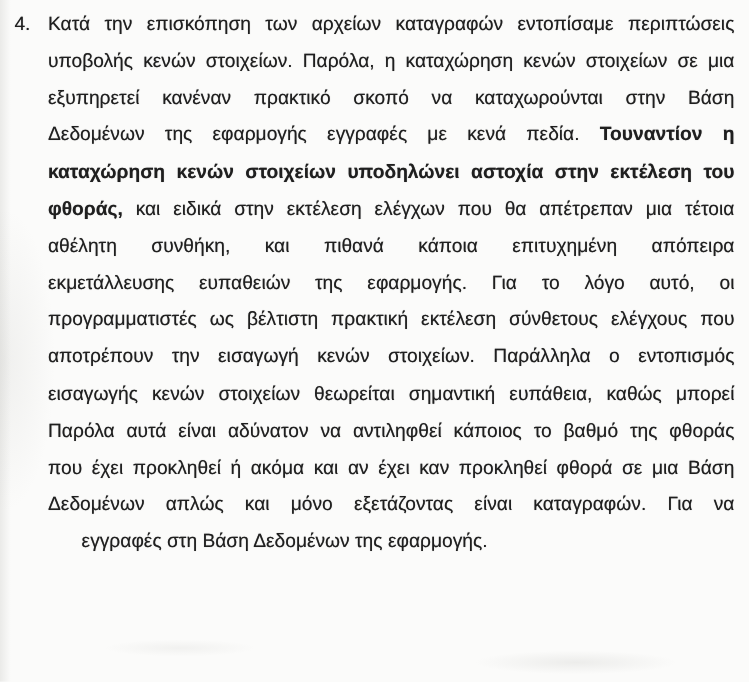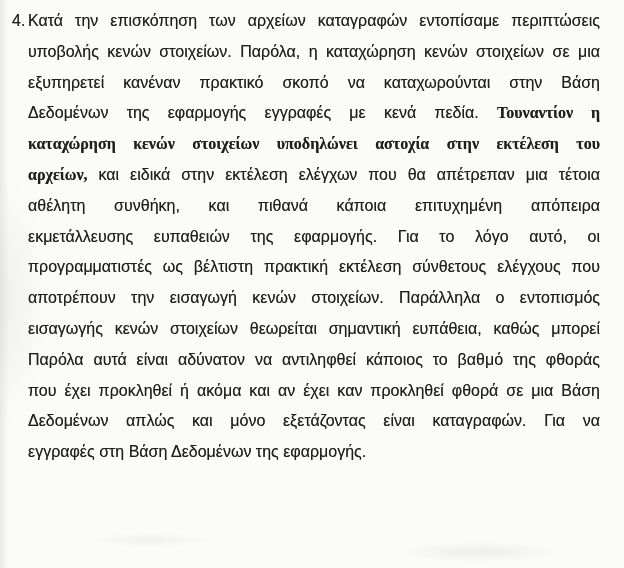--- a/index.html
+++ b/index.html
@@ -13,56 +13,57 @@
     background-image:
       linear-gradient(90deg, rgba(175,175,170,0.22) 0px, rgba(175,175,170,0.0) 9px),
       radial-gradient(ellipse 120px 14px at 480px 552px, rgba(170,170,165,0.18), rgba(0,0,0,0) 70%),
       radial-gradient(ellipse 90px 10px at 150px 540px, rgba(170,170,165,0.12), rgba(0,0,0,0) 70%),
       radial-gradient(ellipse 60px 180px at 4px 300px, rgba(170,170,165,0.14), rgba(0,0,0,0) 70%);
     font-family: "Liberation Sans", "DejaVu Sans", sans-serif;
     color: #1f1f1f;
   }
   .para {
     position: absolute;
-    left: 28px; top: 6px;
+    left: 40px; top: 6px;
     width: 572px;
     font-size: 16px;
     line-height: 30.8px;
     text-shadow: 0 0 0.6px rgba(40,40,40,0.65);
   }
   .num {
     position: absolute;
     left: 12px; top: 6px;
     font-size: 16px;
     line-height: 30.8px;
     text-shadow: 0 0 0.6px rgba(40,40,40,0.65);
   }
   .line {
     text-align: justify;
     text-align-last: justify;
     white-space: normal;
   }
   .line.last {
     text-align: left;
     text-align-last: left;
+    margin-left: 28px;
   }
-  .b { font-weight: 700; font-family: Liberation Serif, serif; }
+  .b { font-weight: 700; }
 </style>
 </head>
 <body>
 
 <div class="num">4.</div>
 
 <div class="para">
   <div class="line"><span>Κατά την επισκόπηση των αρχείων καταγραφών εντοπίσαμε περιπτώσεις</span></div>
   <div class="line"><span>υποβολής κενών στοιχείων. Παρόλα, η καταχώρηση κενών στοιχείων σε μια</span></div>
   <div class="line"><span>εξυπηρετεί κανέναν πρακτικό σκοπό να καταχωρούνται στην Βάση</span></div>
   <div class="line"><span>Δεδομένων της εφαρμογής εγγραφές με κενά πεδία.</span> <span class="b">Τουναντίον η</span></div>
   <div class="line"><span class="b">καταχώρηση κενών στοιχείων υποδηλώνει αστοχία στην εκτέλεση του</span></div>
-  <div class="line"><span class="b">αρχείων,</span> <span>και ειδικά στην εκτέλεση ελέγχων που θα απέτρεπαν μια τέτοια</span></div>
+  <div class="line"><span class="b">φθοράς,</span> <span>και ειδικά στην εκτέλεση ελέγχων που θα απέτρεπαν μια τέτοια</span></div>
   <div class="line"><span>αθέλητη συνθήκη, και πιθανά κάποια επιτυχημένη απόπειρα</span></div>
   <div class="line"><span>εκμετάλλευσης ευπαθειών της εφαρμογής. Για το λόγο αυτό, οι</span></div>
   <div class="line"><span>προγραμματιστές ως βέλτιστη πρακτική εκτέλεση σύνθετους ελέγχους που</span></div>
   <div class="line"><span>αποτρέπουν την εισαγωγή κενών στοιχείων. Παράλληλα ο εντοπισμός</span></div>
   <div class="line"><span>εισαγωγής κενών στοιχείων θεωρείται σημαντική ευπάθεια, καθώς μπορεί</span></div>
   <div class="line"><span>Παρόλα αυτά είναι αδύνατον να αντιληφθεί κάποιος το βαθμό της φθοράς</span></div>
   <div class="line"><span>που έχει προκληθεί ή ακόμα και αν έχει καν προκληθεί φθορά σε μια Βάση</span></div>
   <div class="line"><span>Δεδομένων απλώς και μόνο εξετάζοντας είναι καταγραφών. Για να</span></div>
   <div class="line last"><span>εγγραφές στη Βάση Δεδομένων της εφαρμογής.</span></div>
 </div>

